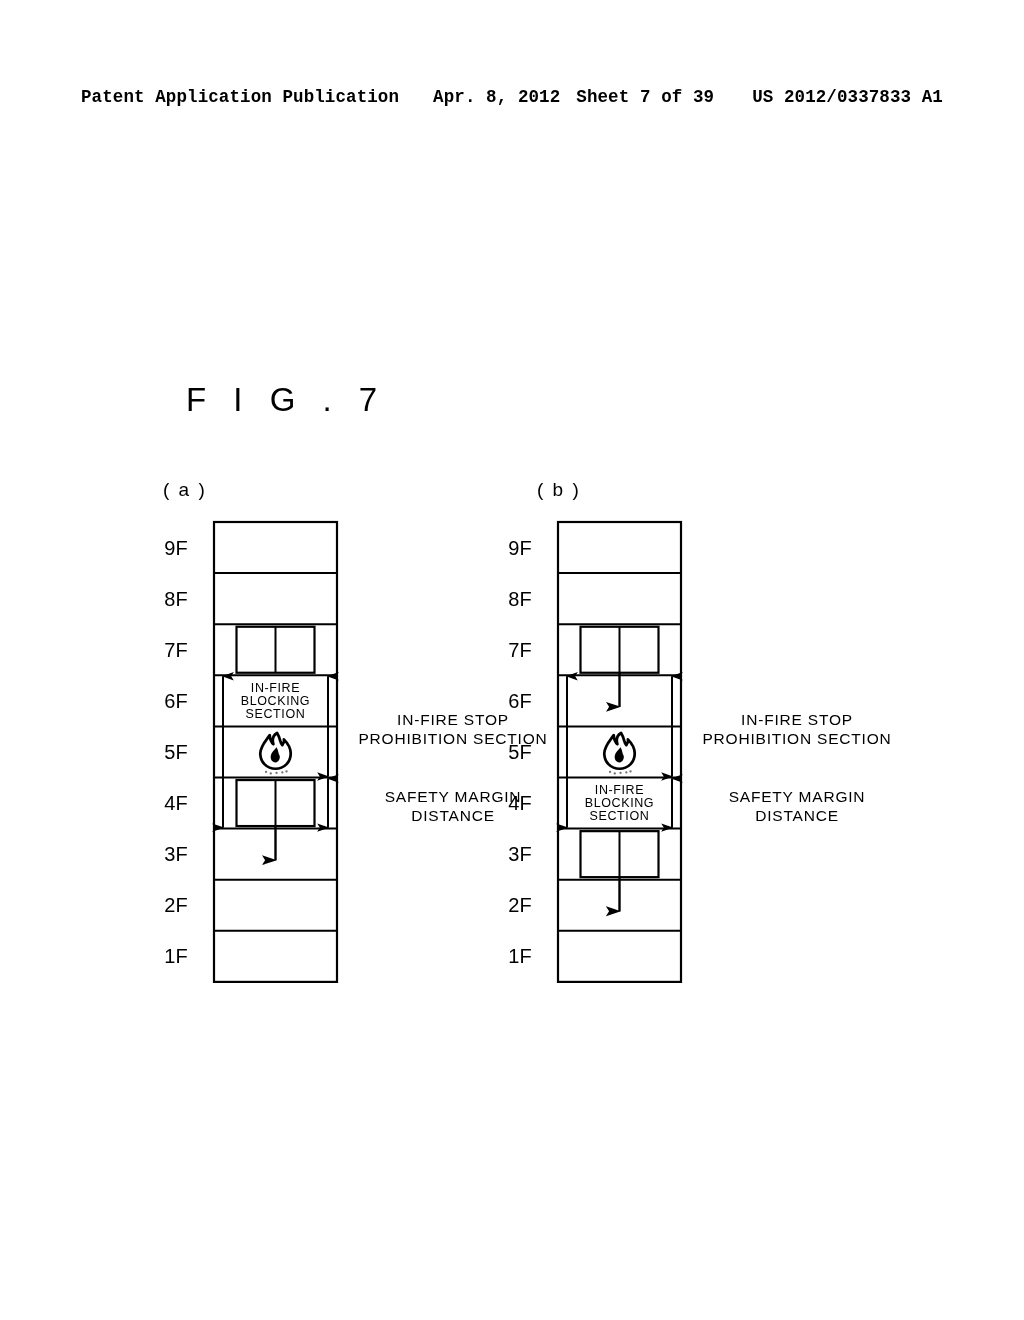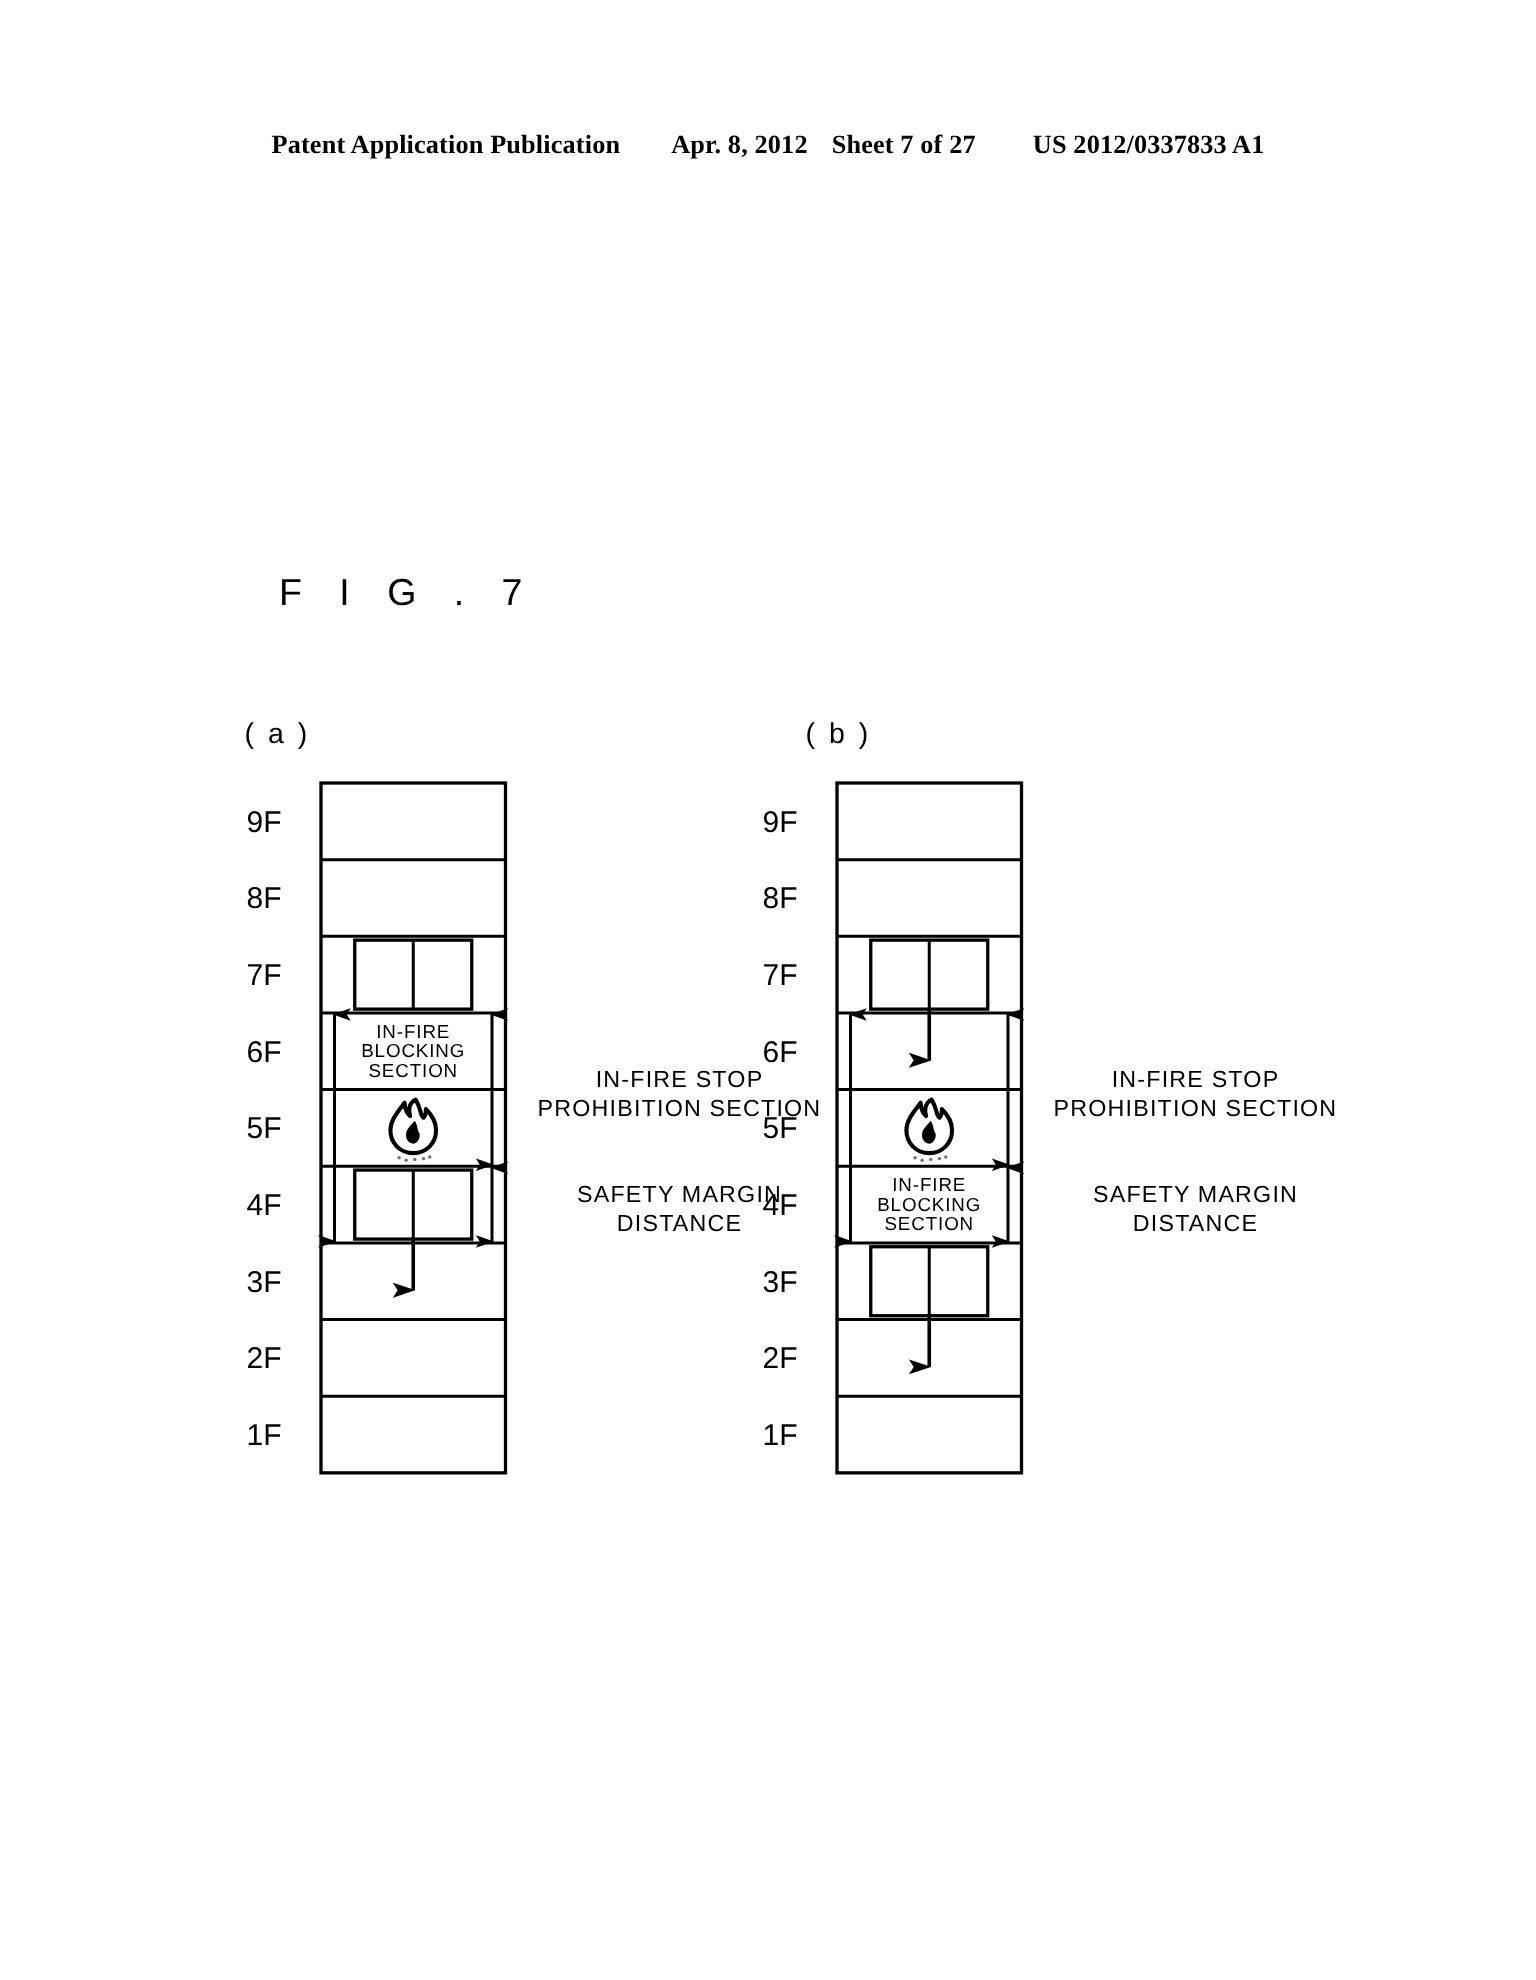--- a/index.html
+++ b/index.html
@@ -23,32 +23,32 @@
     left: 0;
     top: 86px;
     width: 1024px;
     text-align: center;
     font-family: "Liberation Serif", serif;
     font-weight: bold;
     font-size: 17.5px;
     letter-spacing: 0.1px;
     white-space: nowrap;
   }
-  .pub-header .seg { display: inline-block; }
+  .pub-header .seg { display: inline-block; font-family: Liberation Mono, monospace; }
   .gap-a { display: inline-block; width: 34px; }
   .gap-b { display: inline-block; width: 16px; }
   .gap-c { display: inline-block; width: 38px; }
 
   
   .fig-title {
     position: absolute;
     left: 186px;
     top: 381px;
     font-family: "Liberation Sans", sans-serif;
-    font-size: 25px;
+    font-size: 33px;
     letter-spacing: 9px;
     white-space: nowrap;
   }
 
   
   .panel-label {
     position: absolute;
     font-family: "Liberation Sans", sans-serif;
     font-size: 19px;
     letter-spacing: 2px;
@@ -62,21 +62,21 @@
     position: absolute;
     top: 0;
     left: 0;
   }
   .diagram svg { display: block; }
 </style>
 </head>
 <body>
 
 <div class="pub-header">
-  <span class="seg">Patent Application Publication</span><span class="gap-a"></span><span class="seg">Apr. 8, 2012</span><span class="gap-b"></span><span class="seg">Sheet 7 of 27</span><span class="gap-c"></span><span class="seg">US 2012/0337833 A1</span>
+  <span class="seg">Patent Application Publication</span><span class="gap-a"></span><span class="seg">Apr. 8, 2012</span><span class="gap-b"></span><span class="seg">Sheet 7 of 39</span><span class="gap-c"></span><span class="seg">US 2012/0337833 A1</span>
 </div>
 
 <div class="fig-title">F I G .  7</div>
 
 <div class="panel-label pa">( a )</div>
 <div class="panel-label pb">( b )</div>
 
 <div class="diagram">
   <svg id="fig-svg" width="1024" height="1320" viewBox="0 0 1024 1320" xmlns="http://www.w3.org/2000/svg">
     <defs>

